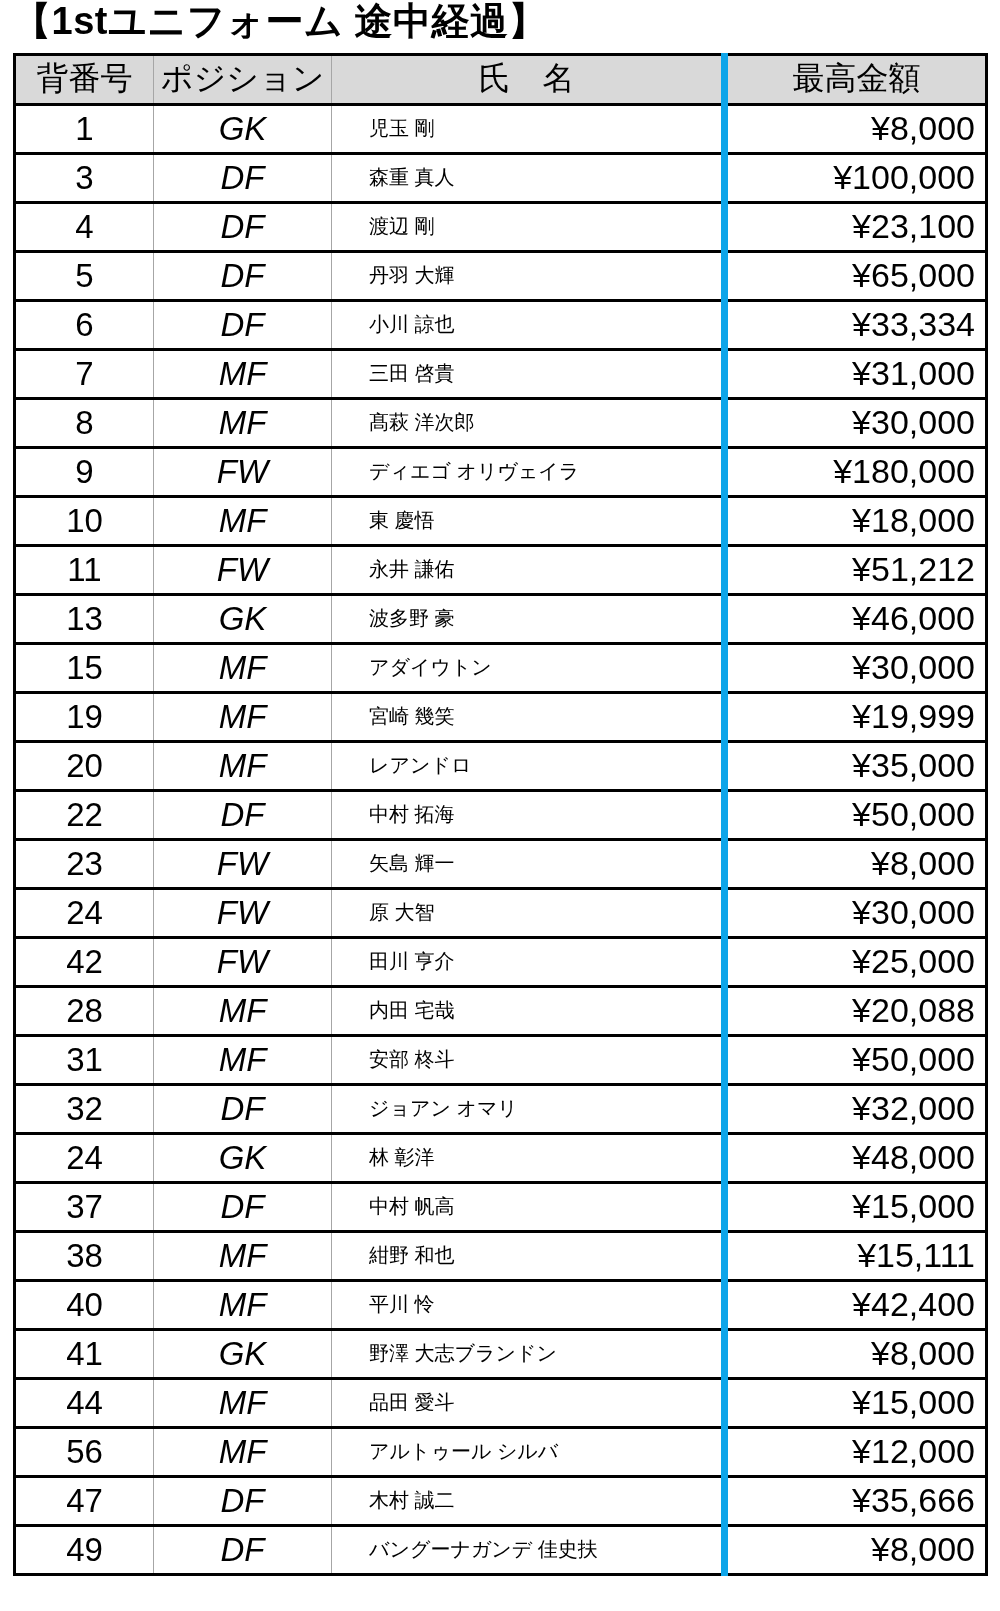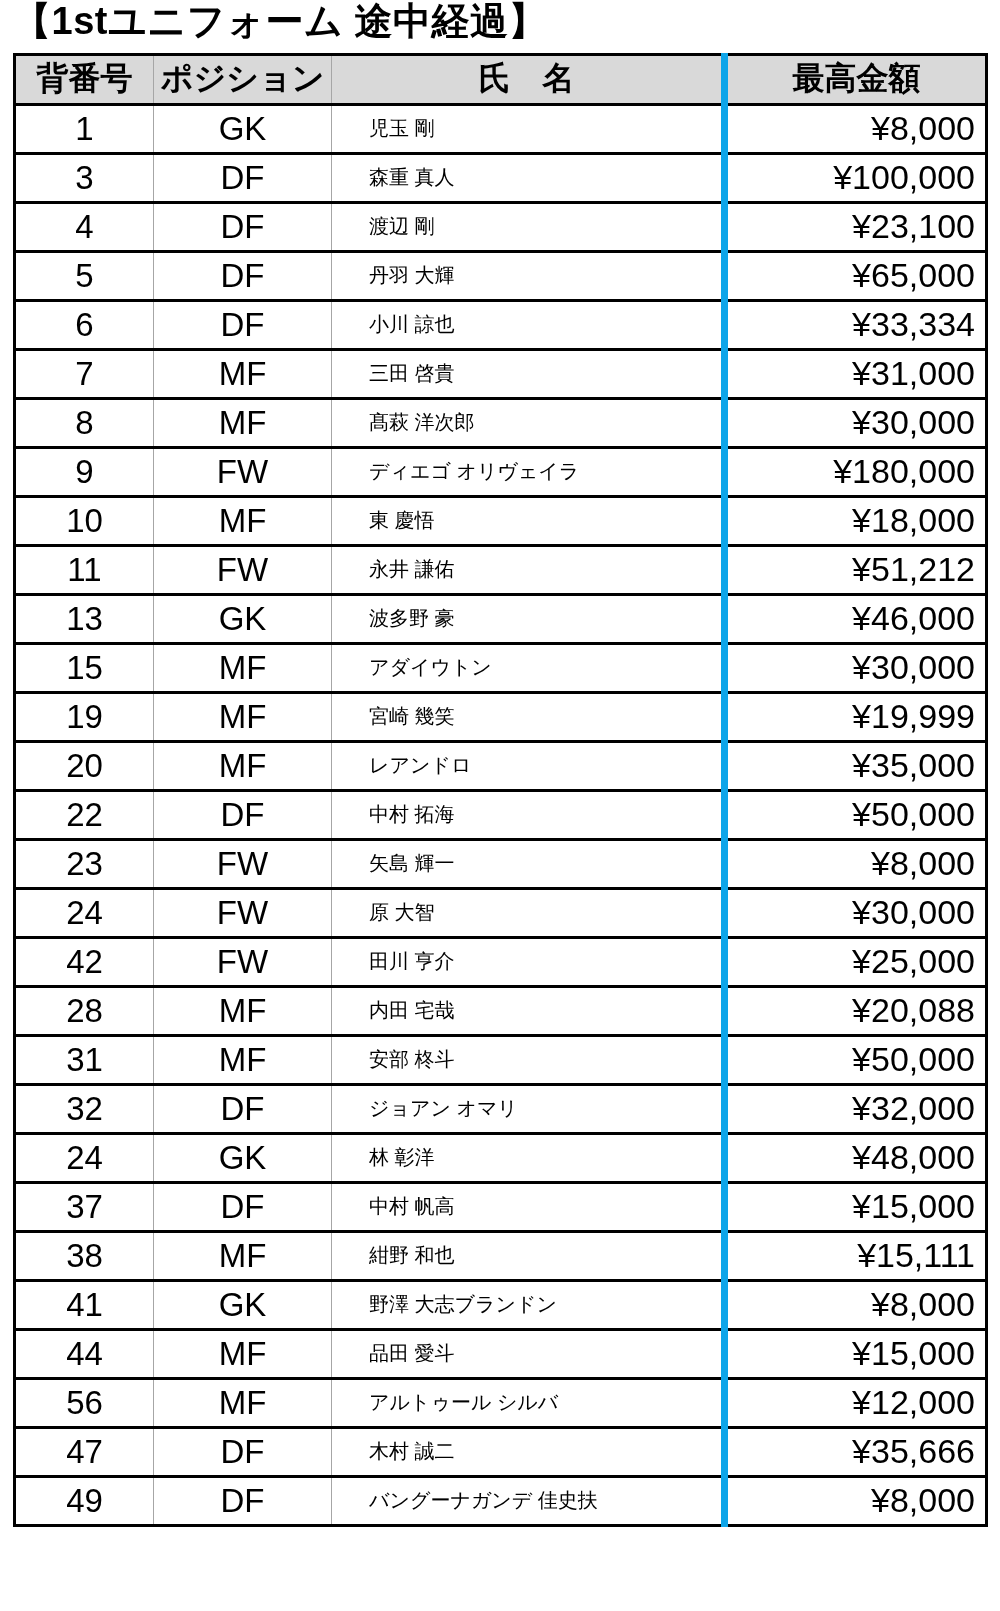--- a/index.html
+++ b/index.html
@@ -40,30 +40,30 @@
     white-space: nowrap;
   }
 
   
   th:nth-child(1), td:nth-child(1),
   th:nth-child(2), td:nth-child(2) { border-right: 1px solid #a6a6a6; }
   th:nth-child(3), td:nth-child(3) { border-right: 7px solid #0ea5e9; }
 
   thead th {
     background: #d9d9d9;
-    font-weight: 700;
+    font-weight: 400;
     font-size: 32px;
     text-align: center;
     height: 50px;
   }
 
   tbody td { height: 49px; font-size: 33px; }
 
   td.cell-num    { text-align: center; }
-  td.cell-pos    { text-align: center; }
+  td.cell-pos    { text-align: center; font-style: italic; }
   td.cell-name   { text-align: left; padding-left: 37px; font-size: 20px; }
   td.cell-amount { text-align: right; padding-right: 10px; font-weight: 400; font-size: 34px; }
 </style>
 </head>
 <body>
 
 <div class="page-title">【1stユニフォーム 途中経過】</div>
 
 <table class="roster">
   <colgroup>
@@ -219,20 +219,26 @@
     <td class="cell-name">中村 帆高</td>
     <td class="cell-amount">¥15,000</td>
   </tr>
       <tr>
     <td class="cell-num">38</td>
     <td class="cell-pos">MF</td>
     <td class="cell-name">紺野 和也</td>
     <td class="cell-amount">¥15,111</td>
   </tr>
       <tr>
+    <td class="cell-num">40</td>
+    <td class="cell-pos">MF</td>
+    <td class="cell-name">平川 怜</td>
+    <td class="cell-amount">¥42,400</td>
+  </tr>
+      <tr>
     <td class="cell-num">41</td>
     <td class="cell-pos">GK</td>
     <td class="cell-name">野澤 大志ブランドン</td>
     <td class="cell-amount">¥8,000</td>
   </tr>
       <tr>
     <td class="cell-num">44</td>
     <td class="cell-pos">MF</td>
     <td class="cell-name">品田 愛斗</td>
     <td class="cell-amount">¥15,000</td>

